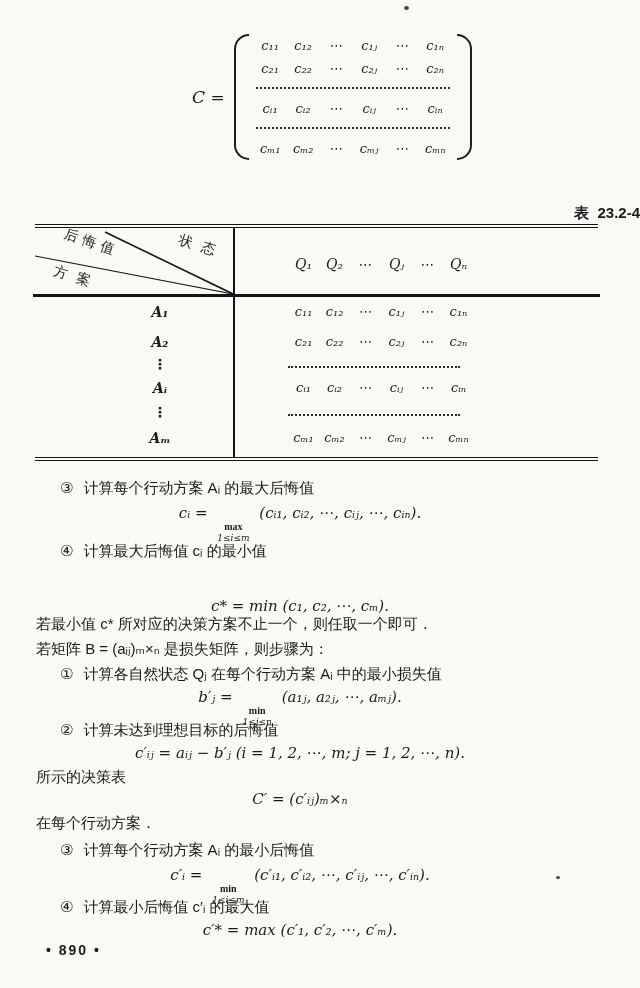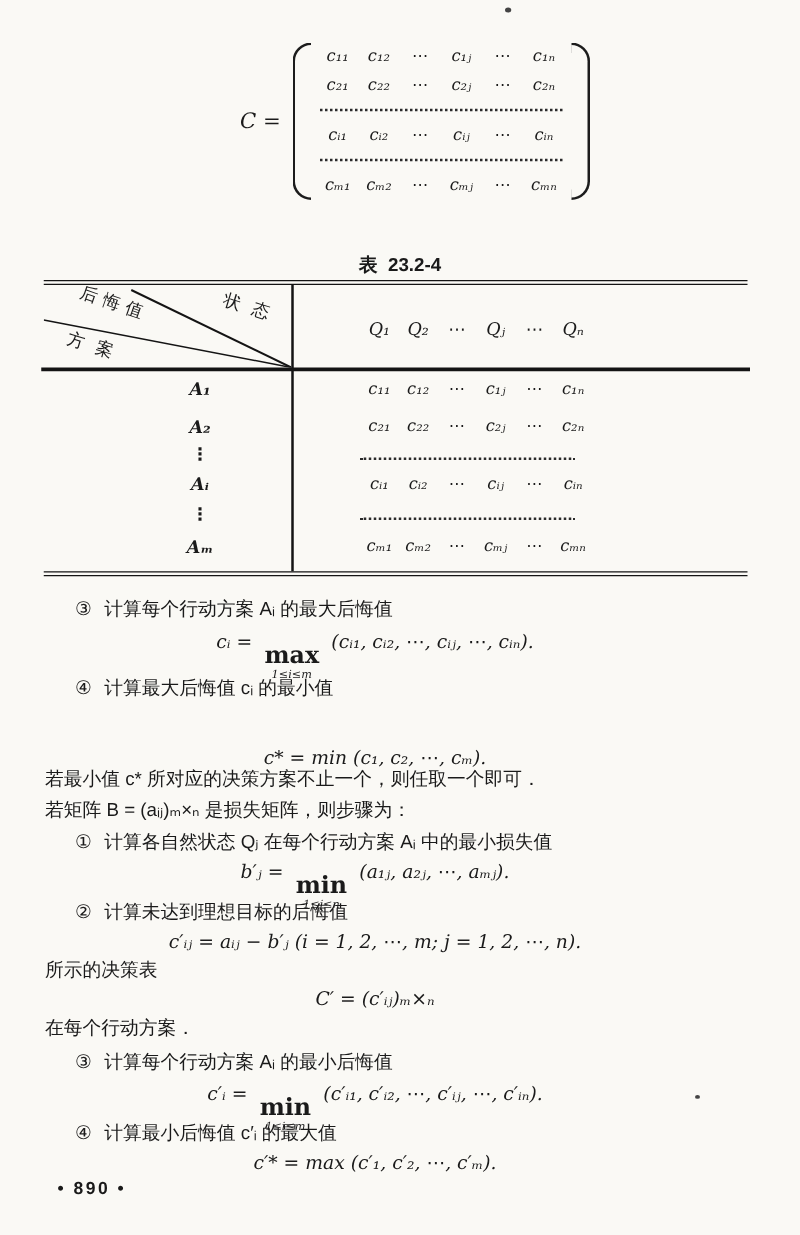--- a/index.html
+++ b/index.html
@@ -39,21 +39,21 @@
   .tc{width:31px; text-align:center; font-family:"DejaVu Serif","DejaVu Sans",serif; font-style:italic; font-size:13px;}
   .tdots{position:absolute; left:253px; width:172px; border-top:2px dotted #2a2a2a;}
 
   
   .step{position:absolute; left:60px; white-space:nowrap;}
   .flush{position:absolute; left:36px; white-space:nowrap;}
   .circ{font-family:"DejaVu Sans",sans-serif; font-size:15px; margin-right:10px;}
   .formula{position:absolute; left:0; width:600px; text-align:center;
            font-family:"DejaVu Serif","DejaVu Sans",serif; font-style:italic; font-size:15px; white-space:nowrap;}
   .limop{display:inline-flex; flex-direction:column; align-items:center; line-height:1; vertical-align:-12px; margin:0 5px;}
-  .limop .op{font-style:normal; font-size:19px; font-weight:bold;}
+  .limop .op{font-style:normal; font-size:10px; font-weight:bold;font-family:Liberation Serif, serif;}
   .limop .cond{font-size:9px; margin-top:2px;}
   .pagenum{position:absolute; left:46px; top:942px; font-size:14px; letter-spacing:2px; font-weight:bold;}
 </style>
 </head>
 <body>
 
 <div class="page">
 
   <div class="speck" style="left:404px; top:6px; width:5px; height:4px;"></div>
   <div class="speck" style="left:556px; top:876px; width:4px; height:3px;"></div>
@@ -94,21 +94,21 @@
           <span class="mc">⋯</span>
           <span class="mc">cₘⱼ</span>
           <span class="mc">⋯</span>
           <span class="mc">cₘₙ</span>
       </div>
     </div>
     <div class="paren r"></div>
   </div>
 
 
-  <div class="abs cjk" style="left:0; top:203px; width:640px; text-align:center; font-weight:bold;">
+  <div class="abs cjk" style="left:0; top:203px; width:640px; text-align:right; font-weight:bold;">
     <span>表</span>&nbsp;&nbsp;<span>23.2-4</span>
   </div>
 
   <div class="dtable">
     <div class="vline"></div>
     <div class="hline"></div>
 
     <svg class="abs" style="left:0; top:0;" width="198" height="66">
       <line x1="70" y1="4" x2="198" y2="66" stroke="#141414" stroke-width="1.6"></line>
       <line x1="0" y1="28" x2="198" y2="66" stroke="#141414" stroke-width="1.2"></line>

